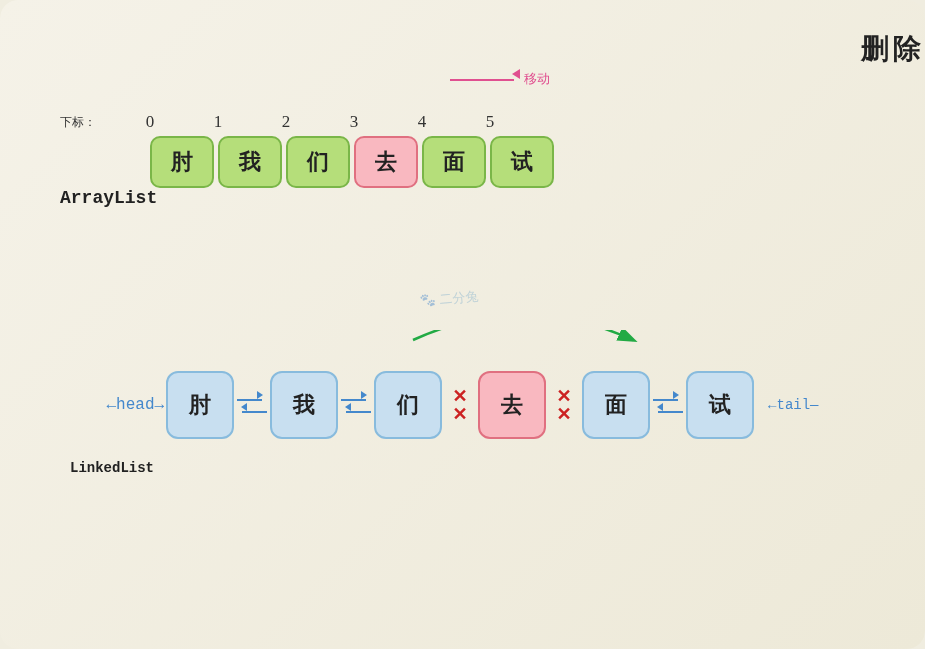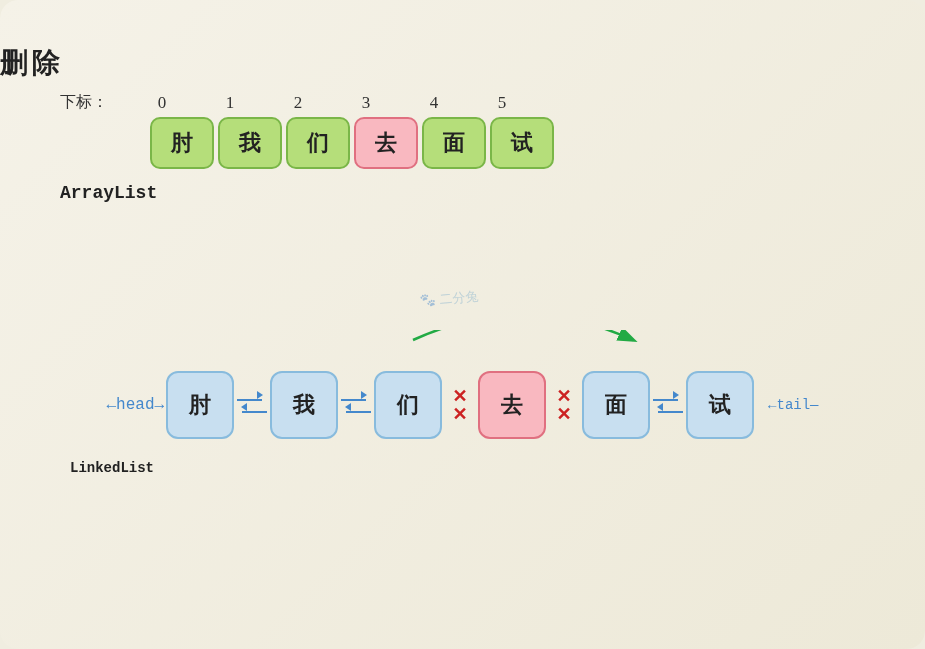--- a/index.html
+++ b/index.html
@@ -15,25 +15,25 @@
     .container {
       width: 925px;
       height: 649px;
       background: linear-gradient(135deg, #f5f2e8 0%, #ede9d8 100%);
       border-radius: 18px;
       position: relative;
     }
 
     
     .title {
-      text-align: left;
+      text-align: right;
       font-size: 28px;
       font-weight: bold;
       color: #222;
-      padding-top: 44px;
+      padding-top: 30px;
       letter-spacing: 4px;
     }
 
     
     .arraylist-section {
       position: absolute;
       top: 70px;
       left: 60px;
       right: 60px;
     }
@@ -74,21 +74,21 @@
       margin-top: -5px;
     }
 
     .index-row {
       display: flex;
       align-items: center;
       margin-top: 22px;
       margin-left: 0;
     }
     .index-label {
-      font-size: 16px;
+      font-size: 12px;
       color: #333;
       margin-right: 20px;
       font-family: 'SimSun', serif;
     }
     .index-numbers {
       display: flex;
       gap: 0;
     }
     .index-num {
       width: 68px;
@@ -117,21 +117,20 @@
       color: #222;
       margin-right: 4px;
       position: relative;
     }
     .array-cell.deleted {
       background: #f9b8c0;
       border-color: #e07080;
     }
 
     .arraylist-label {
-      margin-top: 14px;
       margin-left: 0;
       font-size: 18px;
       font-weight: bold;
       font-family: 'Courier New', monospace;
       color: #222;
     }
 
     
     .watermark {
       position: absolute;
@@ -310,20 +309,26 @@
   </style>
 </head>
 <body>
 
 <div class="container">
 
   <div class="title">删除</div>
 
   <div class="arraylist-section">
 
+    <div class="move-row">
+      <div class="move-label">
+        <span class="move-arrow"></span>
+        <span>移动</span>
+      </div>
+    </div>
 
     <div class="index-row">
       <span class="index-label">下标：</span>
       <div class="index-numbers">
         <span class="index-num">0</span>
         <span class="index-num">1</span>
         <span class="index-num">2</span>
         <span class="index-num">3</span>
         <span class="index-num">4</span>
         <span class="index-num">5</span>

